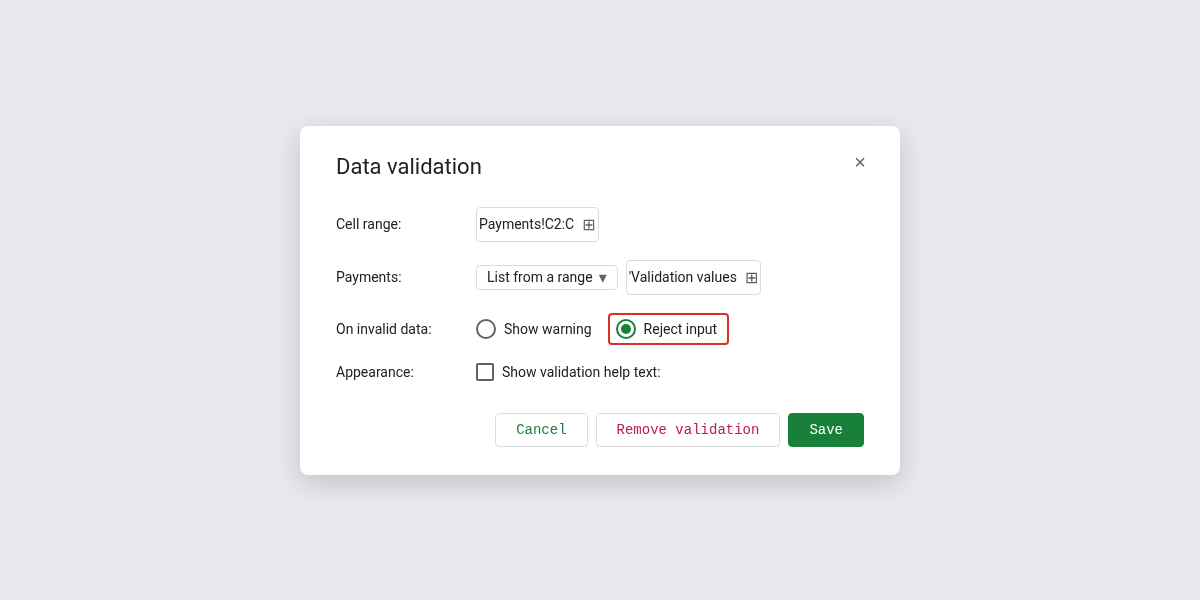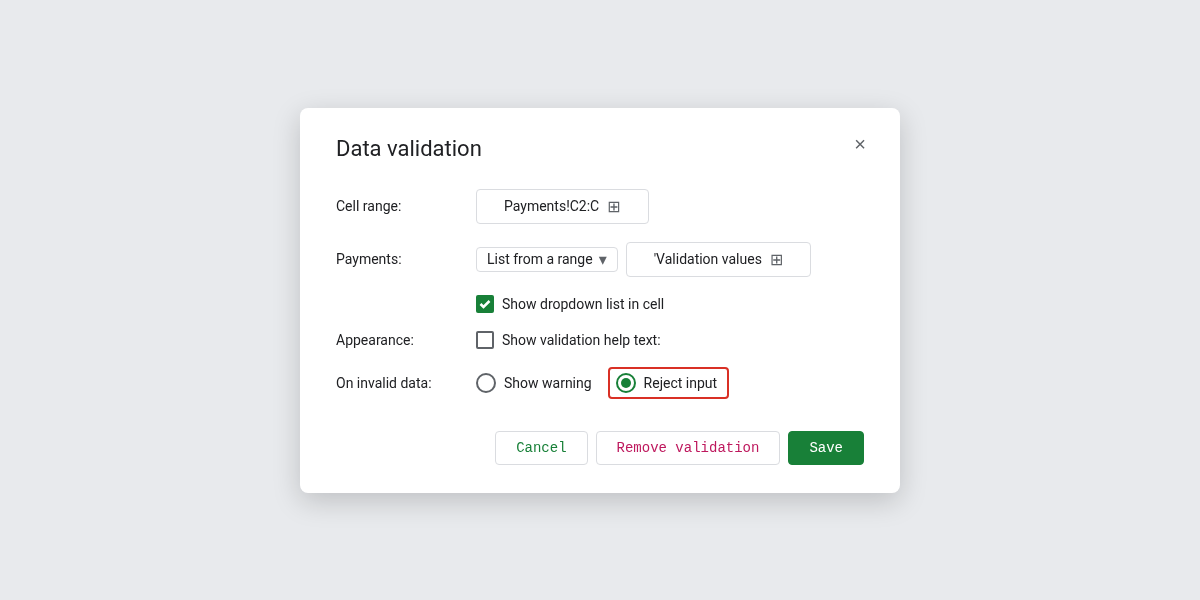--- a/index.html
+++ b/index.html
@@ -67,21 +67,21 @@
     .form-controls {
       display: flex;
       align-items: center;
       gap: 8px;
       flex-wrap: wrap;
     }
 
     .input-box {
       border: 1px solid #dadce0;
       border-radius: 4px;
-      padding: 7px 27px;
+      padding: 7px 2px;
       font-size: 14px;
       color: #202124;
       display: flex;
       align-items: center;
       gap: 8px;
       background: #fff;
     }
 
     .input-box.with-icon {
       cursor: pointer;
@@ -254,36 +254,20 @@
         <span>List from a range</span>
         <span class="dropdown-arrow">▾</span>
       </div>
       <div class="input-box with-icon">
         <span>'Validation values</span>
         <span class="grid-icon">⊞</span>
       </div>
     </div>
   </div>
 
-  <div class="checkbox-row">
-    <div class="checkbox-green">
-      <svg viewBox="0 0 12 12">
-        <polyline points="1.5,6 4.5,9 10.5,3"></polyline>
-      </svg>
-    </div>
-    <span>Show dropdown list in cell</span>
-  </div>
-
-  <div class="form-row">
-    <span class="form-label">Appearance:</span>
-    <div class="form-controls">
-      <div class="checkbox-empty"></div>
-      <span>Show validation help text:</span>
-    </div>
-  </div>
 
   <div class="form-row">
     <span class="form-label">On invalid data:</span>
     <div class="radio-row">
 
       <div class="radio-option">
         <div class="radio-outer"></div>
         <span>Show warning</span>
       </div>
 
@@ -292,19 +276,27 @@
           <div class="radio-outer selected">
             <div class="radio-inner"></div>
           </div>
           <span>Reject input</span>
         </div>
       </div>
 
     </div>
   </div>
 
+  <div class="form-row">
+    <span class="form-label">Appearance:</span>
+    <div class="form-controls">
+      <div class="checkbox-empty"></div>
+      <span>Show validation help text:</span>
+    </div>
+  </div>
+
   <div class="dialog-footer">
     <button class="btn btn-cancel">Cancel</button>
     <button class="btn btn-remove">Remove validation</button>
     <button class="btn btn-save">Save</button>
   </div>
 
 </div>
 
 </body></html>

